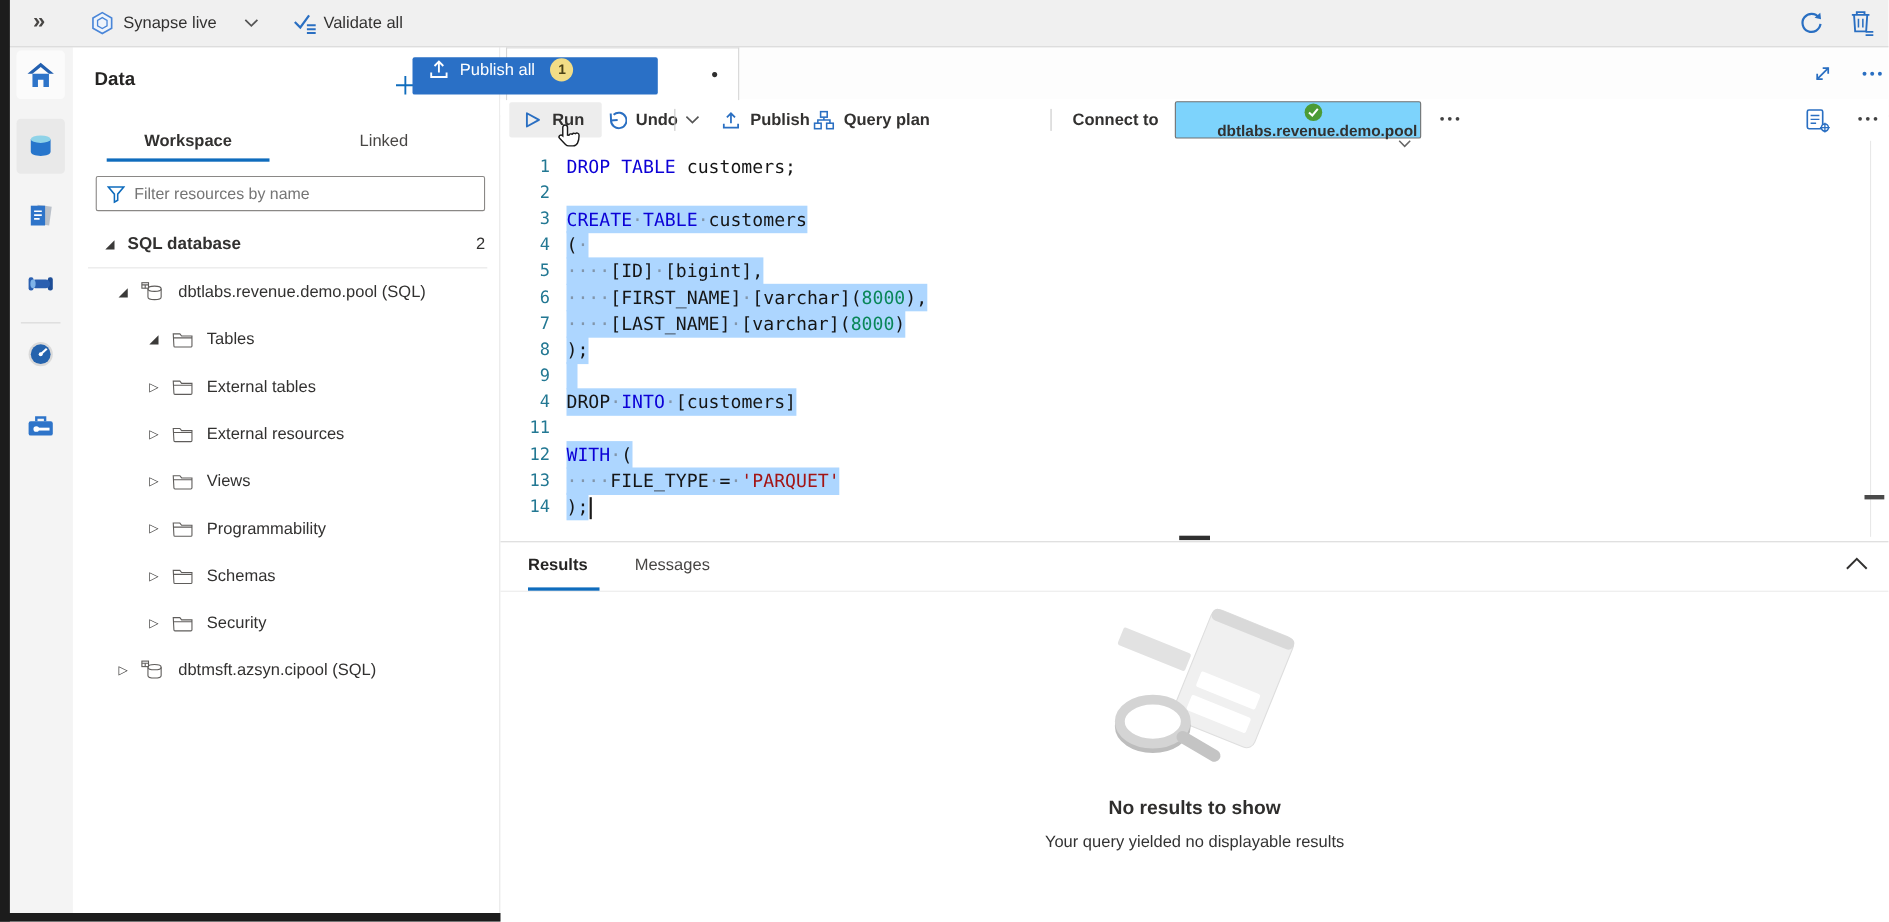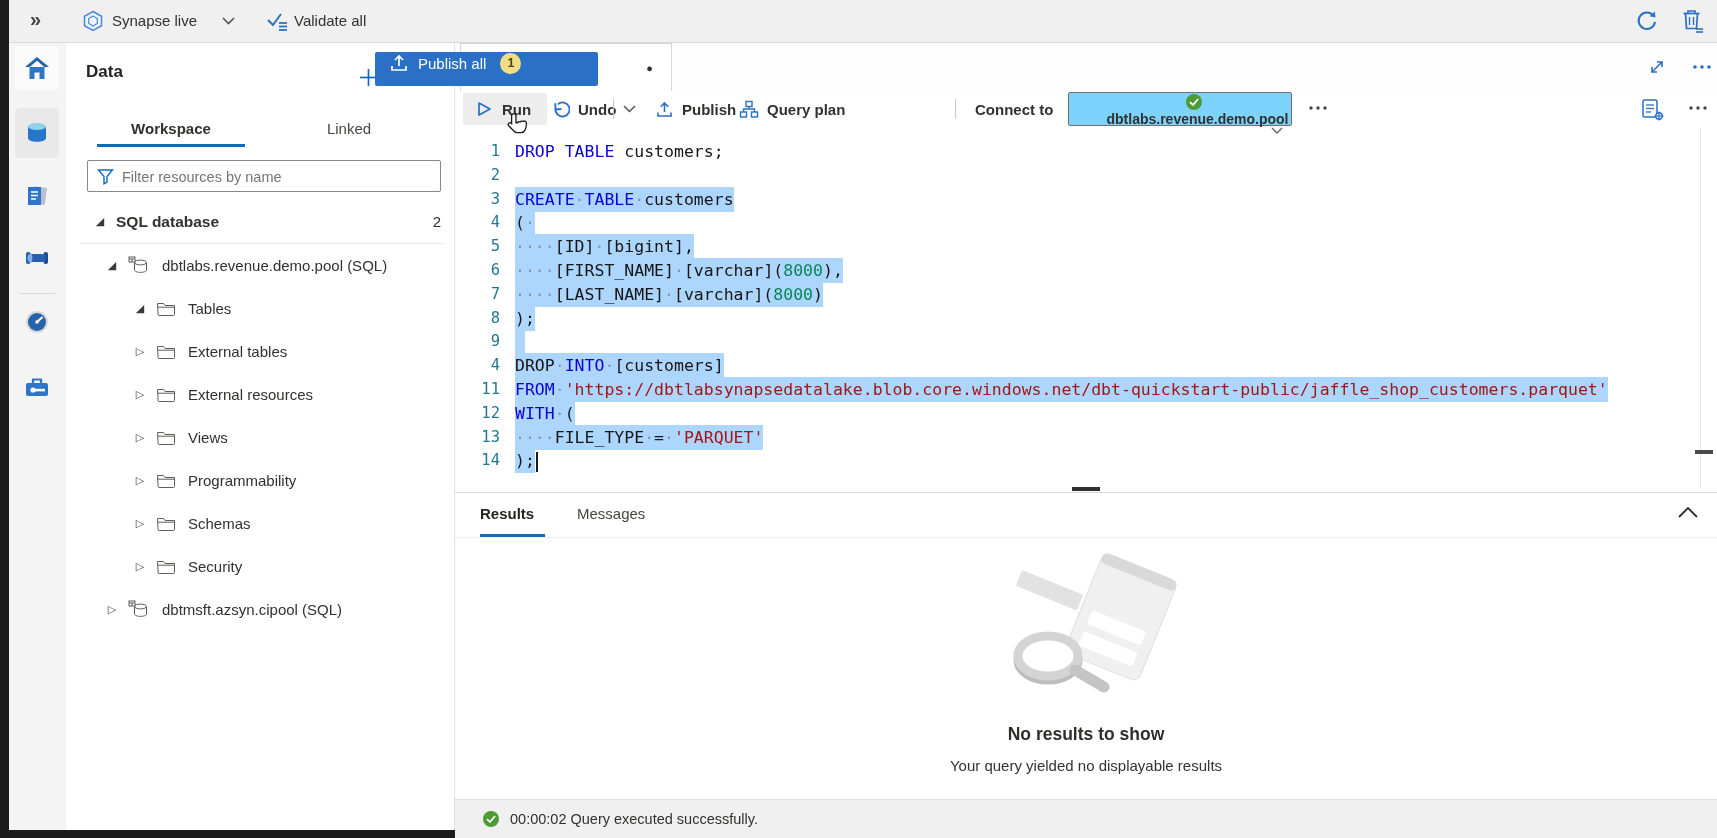--- a/index.html
+++ b/index.html
@@ -499,21 +499,21 @@
       <div class="cline"><span class="lnum">1</span><span class="lcontent"><span class="tk-k">DROP TABLE</span><span class="tk-p"> </span><span class="tk-p">customers;</span></span></div>
       <div class="cline"><span class="lnum">2</span><span class="lcontent"></span></div>
       <div class="cline"><span class="lnum">3</span><span class="lcontent"><span class="sel"><span class="tk-k">CREATE</span><span class="tk-w">·</span><span class="tk-k">TABLE</span><span class="tk-w">·</span><span class="tk-p">customers</span></span></span></div>
       <div class="cline"><span class="lnum">4</span><span class="lcontent"><span class="sel"><span class="tk-p">(</span><span class="tk-w">·</span></span></span></div>
       <div class="cline"><span class="lnum">5</span><span class="lcontent"><span class="sel"><span class="tk-w">····</span><span class="tk-p">[ID]</span><span class="tk-w">·</span><span class="tk-p">[bigint],</span></span></span></div>
       <div class="cline"><span class="lnum">6</span><span class="lcontent"><span class="sel"><span class="tk-w">····</span><span class="tk-p">[FIRST_NAME]</span><span class="tk-w">·</span><span class="tk-p">[varchar](</span><span class="tk-n">8000</span><span class="tk-p">),</span></span></span></div>
       <div class="cline"><span class="lnum">7</span><span class="lcontent"><span class="sel"><span class="tk-w">····</span><span class="tk-p">[LAST_NAME]</span><span class="tk-w">·</span><span class="tk-p">[varchar](</span><span class="tk-n">8000</span><span class="tk-p">)</span></span></span></div>
       <div class="cline"><span class="lnum">8</span><span class="lcontent"><span class="sel"><span class="tk-p">);</span></span></span></div>
       <div class="cline"><span class="lnum">9</span><span class="lcontent"><span class="sel"><span class="tk-p"> </span></span></span></div>
       <div class="cline"><span class="lnum">4</span><span class="lcontent"><span class="sel"><span class="tk-p">DROP</span><span class="tk-w">·</span><span class="tk-k">INTO</span><span class="tk-w">·</span><span class="tk-p">[customers]</span></span></span></div>
-      <div class="cline"><span class="lnum">11</span><span class="lcontent"><span class="sel"><span class="tk-k">FROM</span><span class="tk-w">·</span><span class="tk-s">'https://dbtlabsynapsedatalake.blob.core.windows.net/dbt-quickstart-public/jaffle_shop_customers.parquet'</span></span></span></div>
+      <div class="cline"><span class="lnum">11</span></div>
       <div class="cline"><span class="lnum">12</span><span class="lcontent"><span class="sel"><span class="tk-k">WITH</span><span class="tk-w">·</span><span class="tk-p">(</span></span></span></div>
       <div class="cline"><span class="lnum">13</span><span class="lcontent"><span class="sel"><span class="tk-w">····</span><span class="tk-p">FILE_TYPE</span><span class="tk-w">·</span><span class="tk-p">=</span><span class="tk-w">·</span><span class="tk-s">'PARQUET'</span></span></span></div>
       <div class="cline"><span class="lnum">14</span><span class="lcontent"><span class="sel"><span class="tk-p">);</span></span><span class="caret"></span></span></div>
     </div>
   <div id="vruler"></div>
   <div id="hscroll"></div>
   <div id="resize"></div>
 
   <div id="resbody">
     <span style="margin-top:6px">
@@ -540,29 +540,20 @@
     <span id="rt-results">Results</span>
     <div id="rt-underline"></div>
     <span id="rt-messages">Messages</span>
     <span id="rt-collapse">
       <svg width="22" height="13" viewBox="0 0 22 13">
           <polyline points="2,11 11,2 20,11" fill="none" stroke="#323130" stroke-width="1.8"></polyline>
         </svg>
     </span>
   </div>
 
-  <div id="statusbar">
-    <span>
-      <svg width="18" height="18" viewBox="0 0 18 18">
-          <circle cx="9" cy="9" r="8" fill="#4c9b35"></circle>
-          <polyline points="5,9.2 8,12 13,6" fill="none" stroke="#fff" stroke-width="1.8"></polyline>
-        </svg>
-    </span>
-    <span class="msg">00:00:02 Query executed successfully.</span>
-  </div>
 </div>
 
 <span id="cursor" class="abs">
   <svg width="24" height="28" viewBox="0 0 22 26">
       <path d="M8 1.5 c1.2 0 2 .9 2 2.1 V10 l1.2.15 c.25-.8 1.05-1.25 1.95-1.05 l.9.2 c.3-.55 1-.85 1.75-.7 l.95.2 c.4-.45 1.05-.6 1.7-.4 .85.25 1.3.95 1.3 1.85 0 2.8-.45 5-1.3 6.6 -.8 1.5-2.1 2.3-3.7 2.3 h-3.6 c-1.1 0-2.1-.45-2.85-1.25 L3.3 12.8 c-.65-.7-.6-1.75.1-2.4 .7-.6 1.75-.55 2.4.1 l.2.2 V3.6 C6 2.4 6.8 1.5 8 1.5 z" fill="#fff" stroke="#1a1a1a" stroke-width="1.2"></path>
     </svg>
 </span>
 
 <div id="bottomstrip" class="abs"></div>
 

